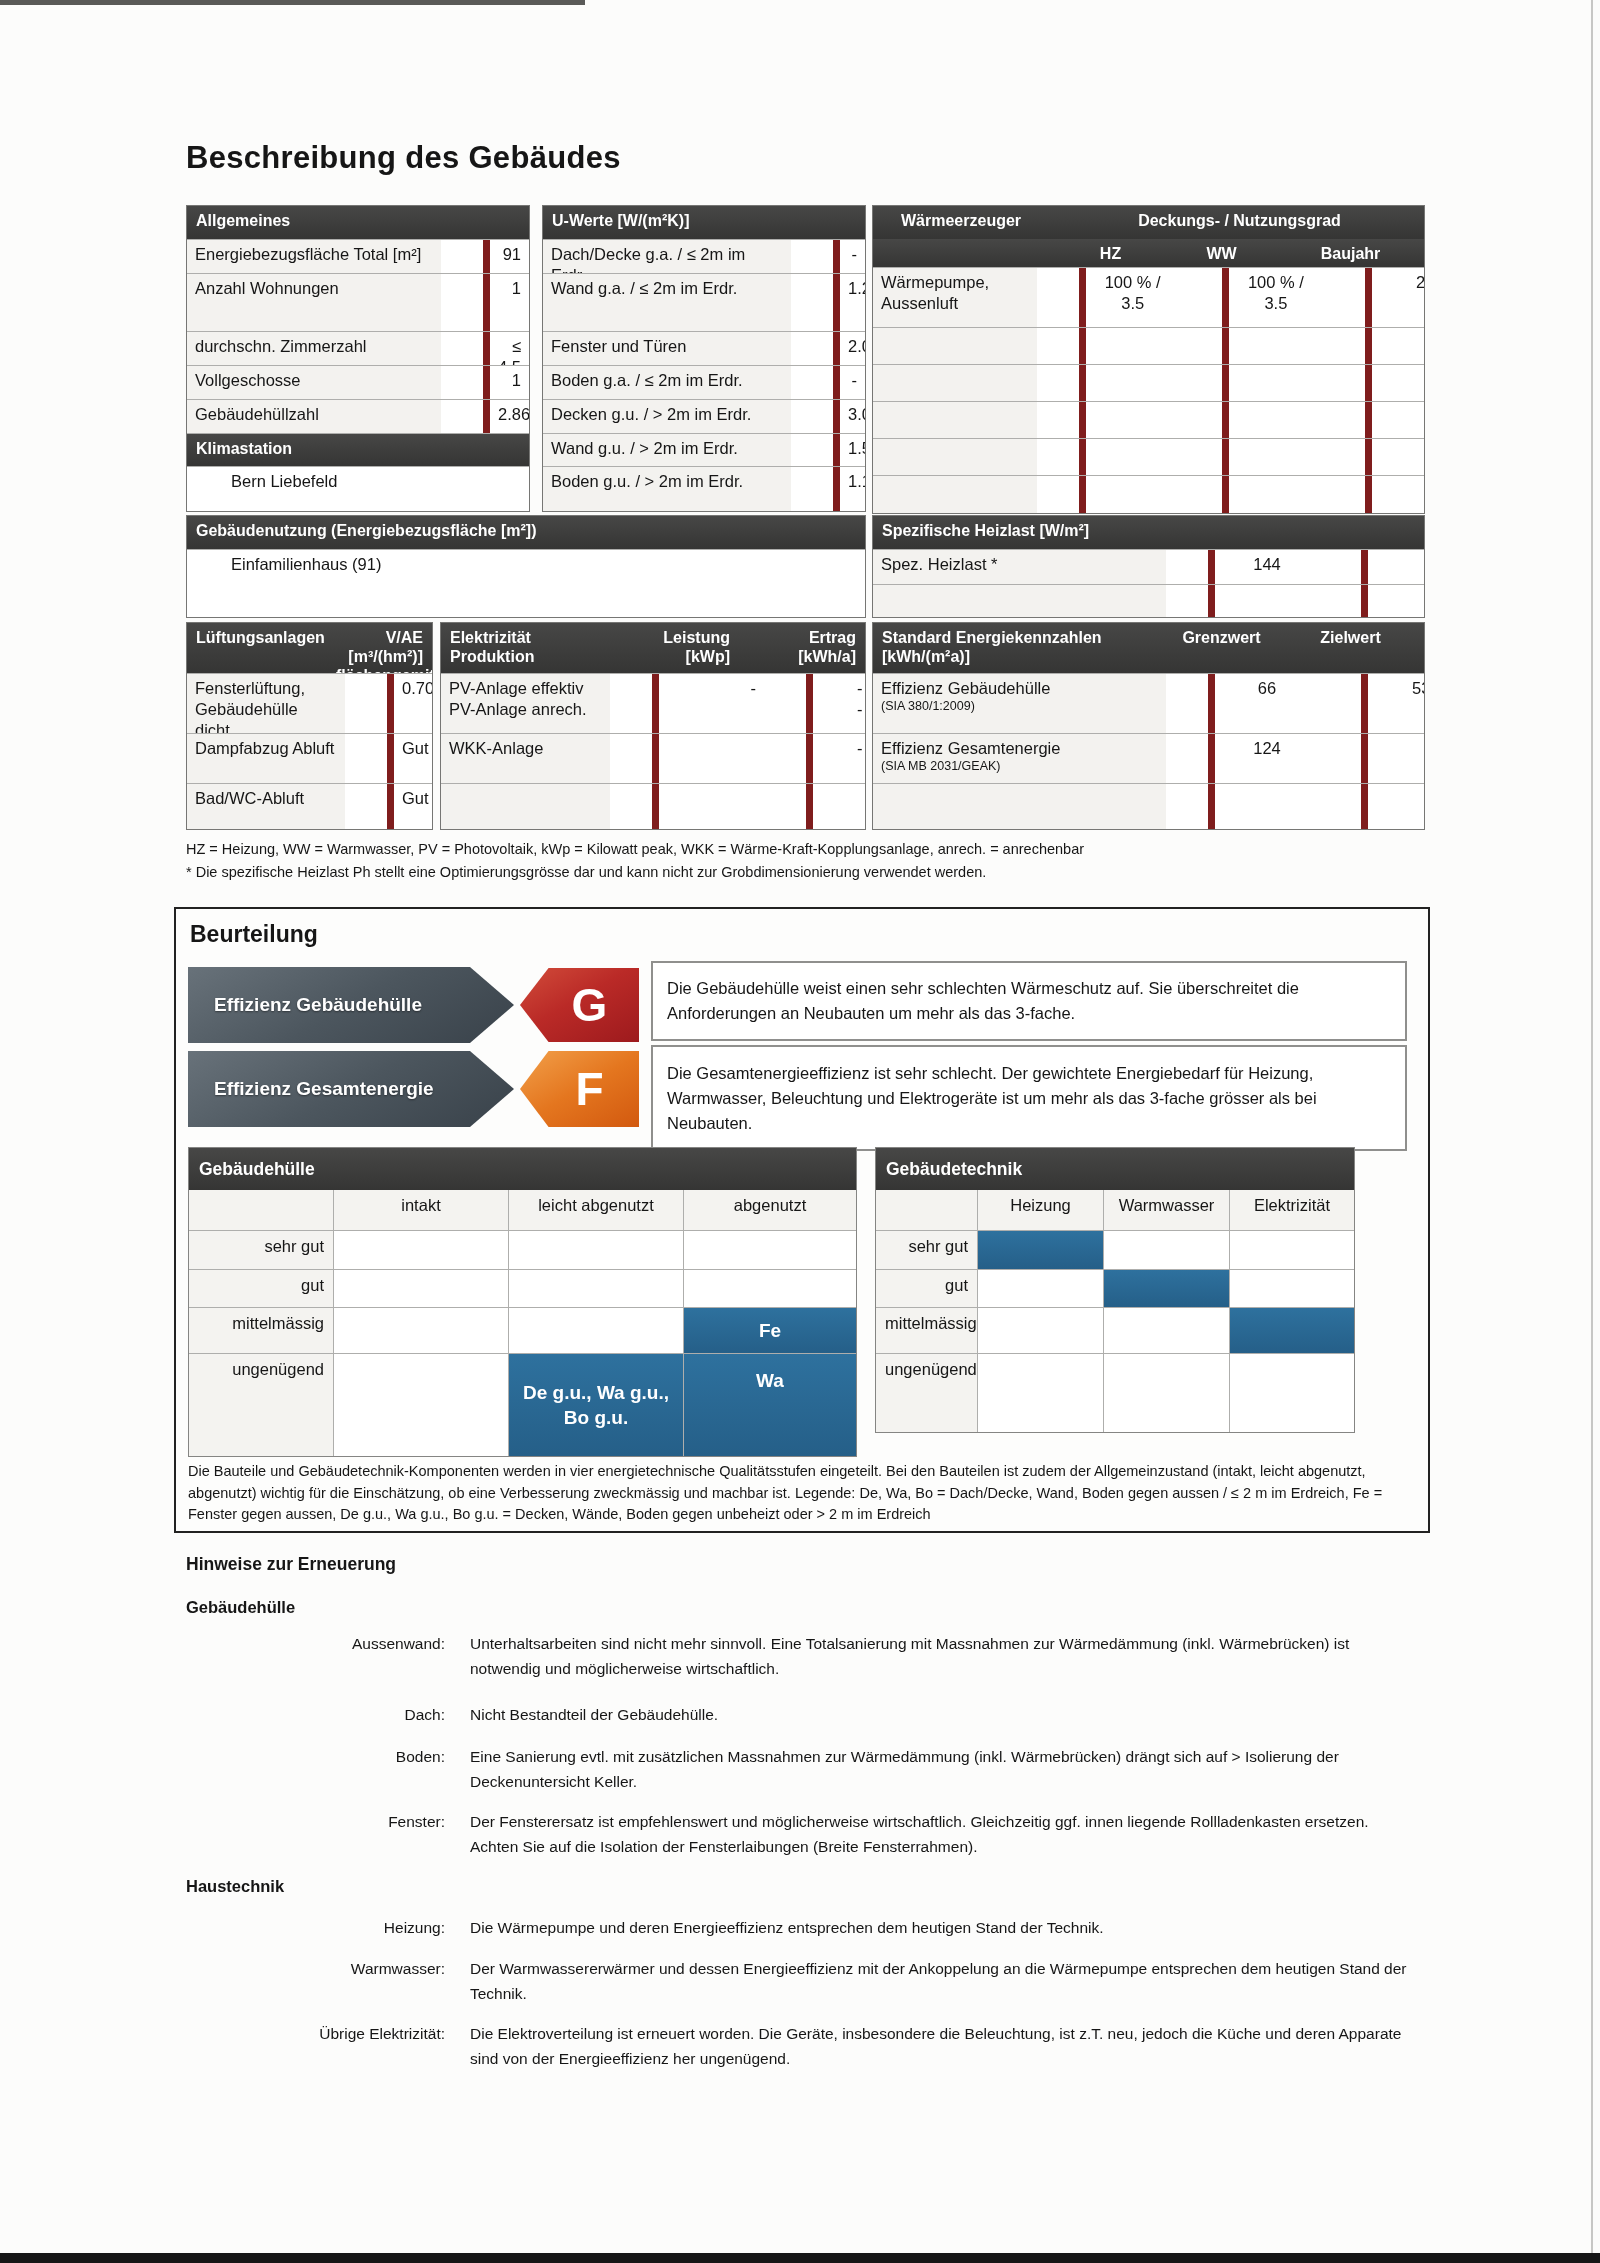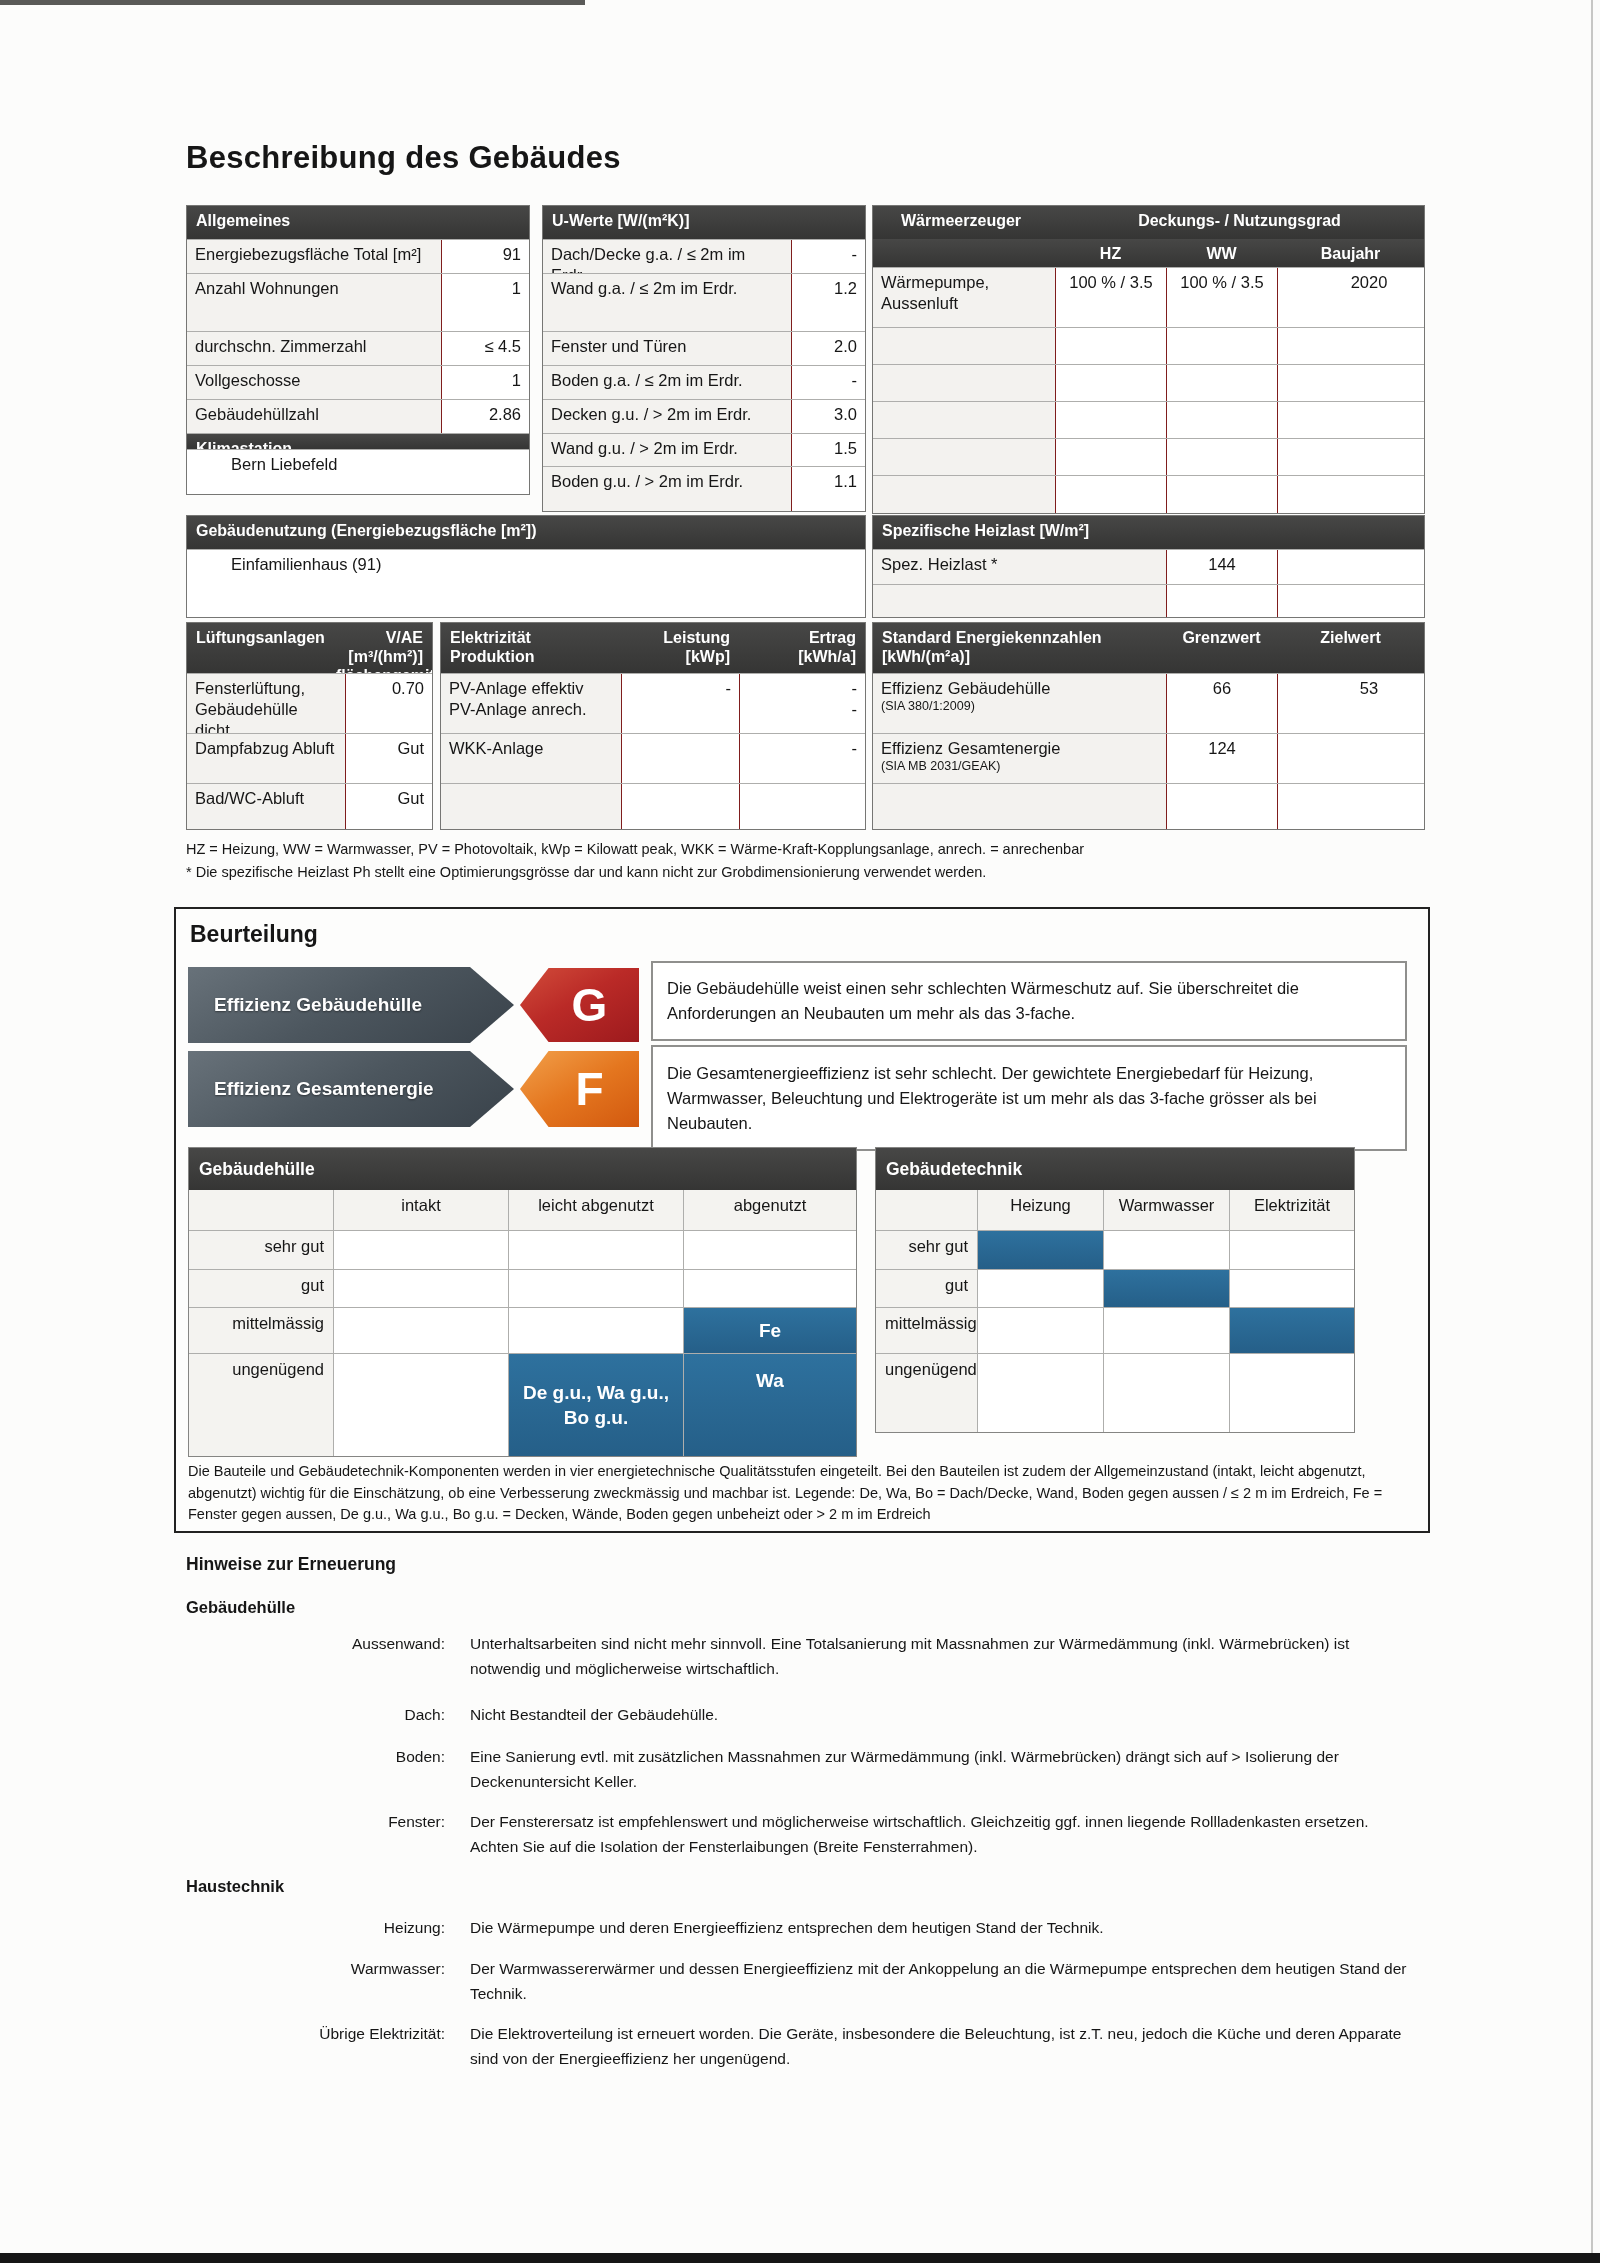--- a/index.html
+++ b/index.html
@@ -10,21 +10,21 @@
   .scan-top{position:absolute;left:0;top:0;width:585px;height:5px;background:#5a5a58;}
   .scan-bottom{position:absolute;left:0;bottom:0;width:1600px;height:10px;background:#161616;}
   .scan-right{position:absolute;left:1591px;top:0;width:2px;height:2253px;background:#c7c7c5;}
   
   .title{position:absolute;left:186px;top:140px;font-size:31px;font-weight:bold;letter-spacing:.3px;}
   
   .tbl{position:absolute;background:#fff;border:1px solid #767674;box-sizing:border-box;}
   .tr{display:flex;box-sizing:border-box;overflow:hidden;}
   .tr + .tr{border-top:1px solid #aeaeac;}
   .c{box-sizing:border-box;padding:4px 8px;font-size:16.5px;line-height:21px;overflow:hidden;}
-  .c + .c{border-left:1px solid #7f1d1d;}
+  .c + .c{border-left:7px solid #7f1d1d;margin-left:42px;}
   .lab{background:#f3f2ef;}
   .val{text-align:right;flex:1;background:#fff;}
   .ctr{text-align:center;}
   .fx1{flex:1;padding-left:44px;}
   .hbar{background:linear-gradient(180deg,#474746,#353534);color:#fff;}
   .hbar .hc{padding:5px 9px;font-size:16px;font-weight:bold;line-height:19px;box-sizing:border-box;overflow:hidden;}
   .sub{font-size:12.5px;line-height:15px;}
   
   .fnote{position:absolute;left:186px;width:1250px;font-size:14.5px;line-height:23px;}
   
@@ -92,21 +92,21 @@
       <div class="c val">≤ 4.5</div>
     </div>
     <div class="tr" style="height:34px;">
       <div class="c lab" style="width:254px;">Vollgeschosse</div>
       <div class="c val">1</div>
     </div>
     <div class="tr" style="height:34px;">
       <div class="c lab" style="width:254px;">Gebäudehüllzahl</div>
       <div class="c val">2.86</div>
     </div>
-    <div class="tr hbar" style="height:16px;">
+    <div class="tr hbar" style="height:33px;">
         <div class="hc fx1">Klimastation</div>
       </div>
     <div class="tr" style="height:45px;">
       <div class="c fx1">Bern  Liebefeld</div>
     </div>
   </div>
 
   <div class="tbl" style="left:542px;top:205px;width:324px;">
     <div class="tr hbar" style="height:33px;">
         <div class="hc fx1">U-Werte [W/(m²K)]</div>

